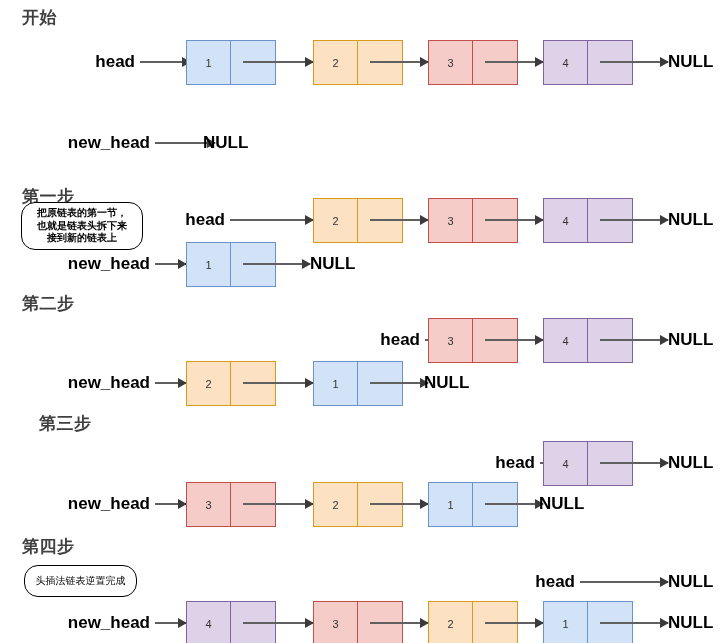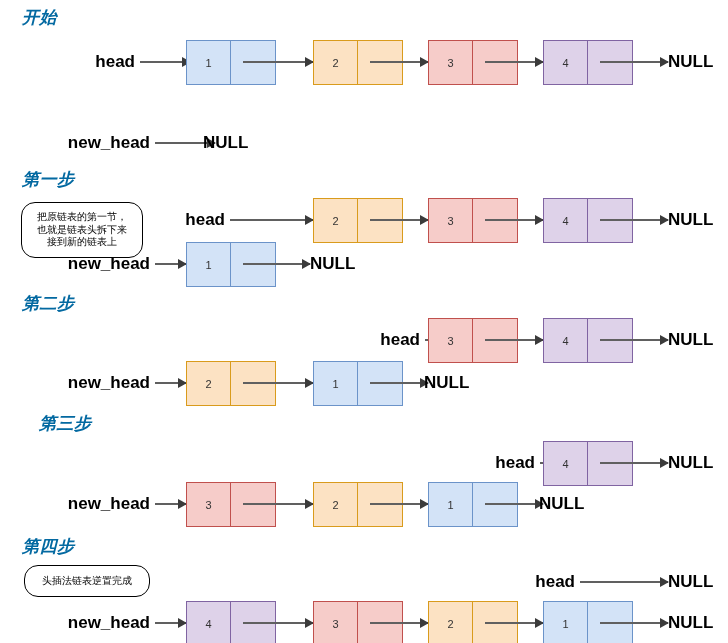--- a/index.html
+++ b/index.html
@@ -14,24 +14,23 @@
     height: 643px;
     overflow: hidden;
     background: #ffffff;
   }
 
   
   .section-title {
     position: absolute;
     font-size: 17px;
     font-weight: bold;
-    color: #0369a1;
+    color: #404040;
     letter-spacing: 0.5px;
     white-space: nowrap;
-    font-style: italic;
   }
 
   
   .ptr-label {
     position: absolute;
     font-size: 17px;
     font-weight: bold;
     color: #000000;
     white-space: nowrap;
     text-align: right;
@@ -140,23 +139,23 @@
     <div class="cell-data">4</div>
     <div class="cell-next"></div>
   </div>
   <div class="arrow" style="left:600px; top:61px; width:68px;"></div>
   <div class="null-label" style="left:668px; top:52px;">NULL</div>
 
   <div class="ptr-label" style="left:50px; top:133px; width:100px;">new_head</div>
   <div class="arrow" style="left:155px; top:142px; width:60px;"></div>
   <div class="null-label" style="left:203px; top:133px;">NULL</div>
 
-  <div class="section-title" style="left:22px; top:168px;">第一步</div>
-
-  <div class="callout" style="left:21px; top:202px; width:122px; height:56px; white-space:pre-line;">把原链表的第一节，
+  <div class="section-title" style="left:22px; top:185px;">第一步</div>
+
+  <div class="callout" style="left:21px; top:202px; width:122px; height:48px; white-space:pre-line;font-weight:bold;">把原链表的第一节，
 也就是链表头拆下来
 接到新的链表上</div>
 
   <div class="ptr-label" style="left:150px; top:210px; width:75px;">head</div>
   <div class="arrow" style="left:230px; top:219px; width:83px;"></div>
 
   <div class="node orange" style="left:313px; top:198px;">
     <div class="cell-data">2</div>
     <div class="cell-next"></div>
   </div>
@@ -250,21 +249,21 @@
 
   <div class="node blue" style="left:428px; top:482px;">
     <div class="cell-data">1</div>
     <div class="cell-next"></div>
   </div>
   <div class="arrow" style="left:485px; top:503px; width:58px;"></div>
   <div class="null-label" style="left:539px; top:494px;">NULL</div>
 
   <div class="section-title" style="left:22px; top:535px;">第四步</div>
 
-  <div class="callout" style="left:24px; top:565px; width:126px; height:32px;">头插法链表逆置完成</div>
+  <div class="callout" style="left:24px; top:565px; width:113px; height:32px;">头插法链表逆置完成</div>
 
   <div class="ptr-label" style="left:500px; top:572px; width:75px;">head</div>
   <div class="arrow" style="left:580px; top:581px; width:88px;"></div>
   <div class="null-label" style="left:668px; top:572px;">NULL</div>
 
   <div class="ptr-label" style="left:50px; top:613px; width:100px;">new_head</div>
   <div class="arrow" style="left:155px; top:622px; width:31px;"></div>
 
   <div class="node purple" style="left:186px; top:601px;">
     <div class="cell-data">4</div>

